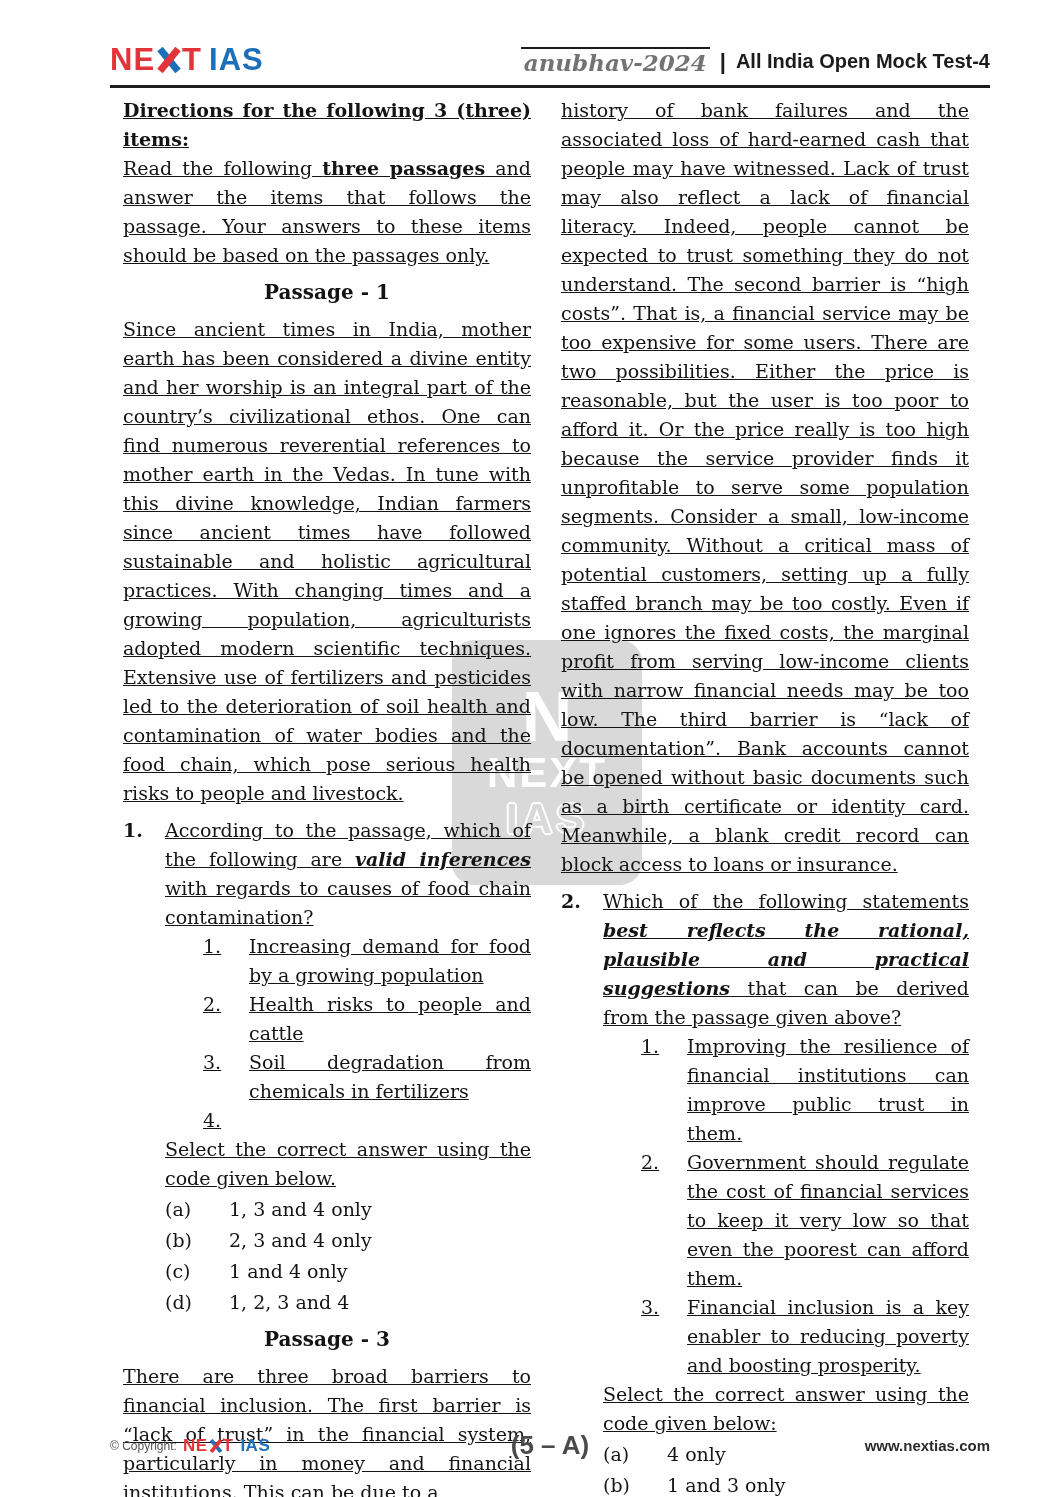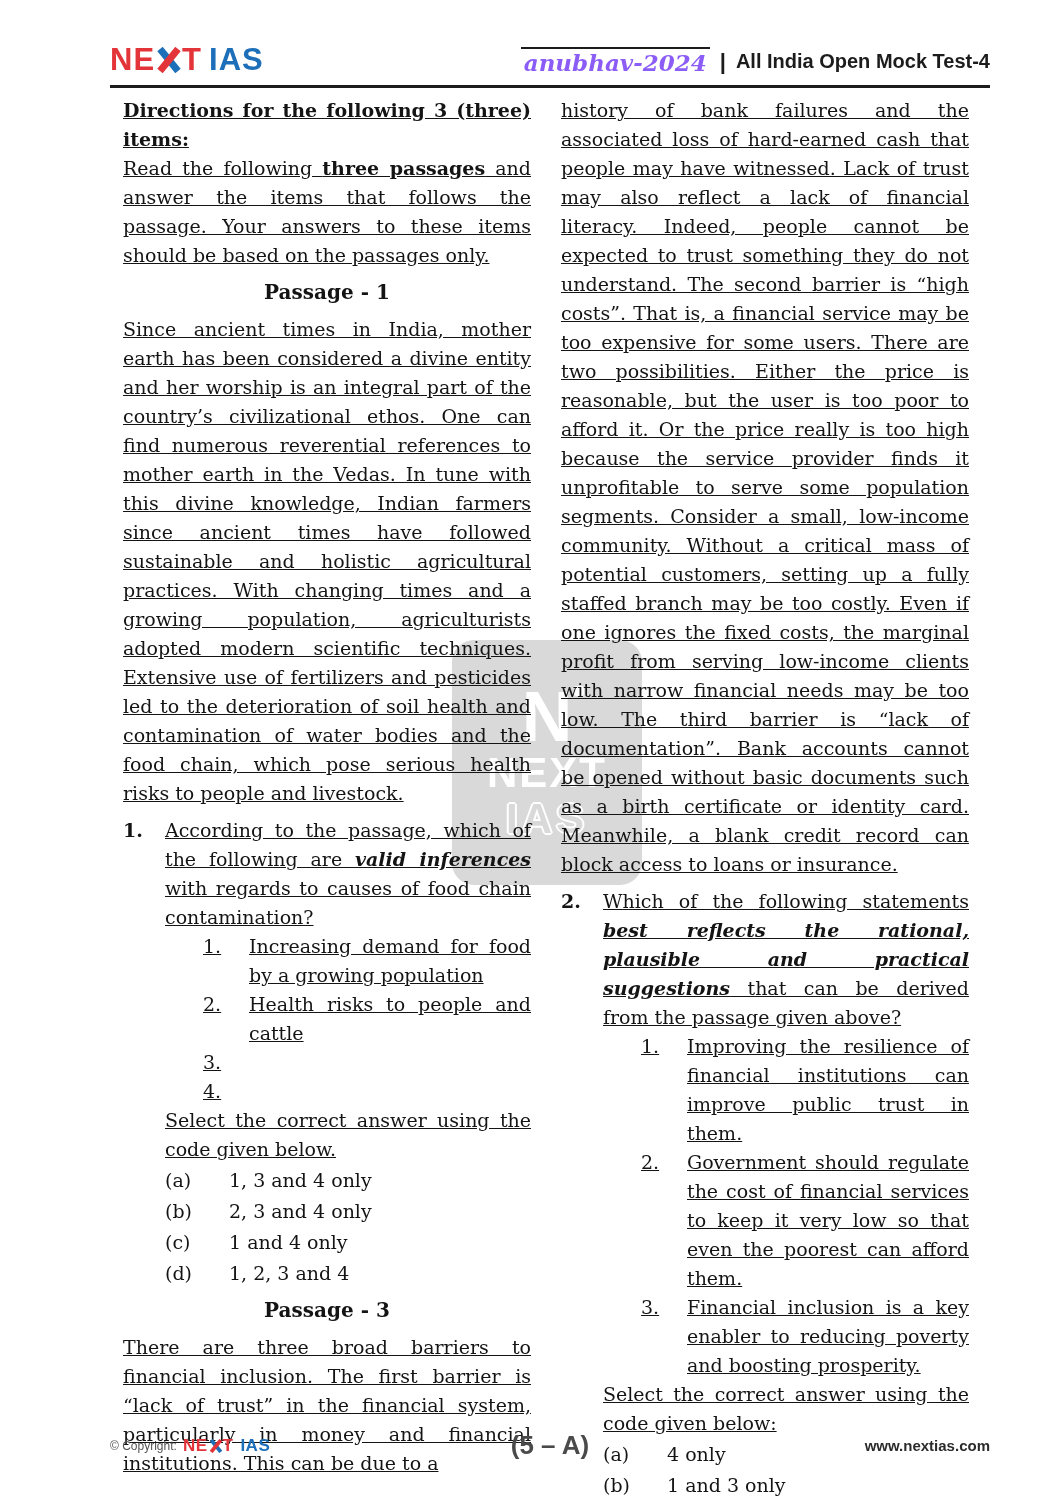--- a/index.html
+++ b/index.html
@@ -20,21 +20,21 @@
   .brand{display:inline-flex;align-items:flex-start;font-family:Liberation Sans, sans-serif;font-weight:900;}
   .brand-lg{font-size:31px;letter-spacing:1px;}
   .brand-lg svg{width:26px;height:26px;margin:0 0px -3px 1px;}
   .brand-sm{font-size:17px;letter-spacing:.5px;}
   .brand-sm svg{width:14px;height:14px;margin:0 0 -2px 1px;}
   .brand .red{color:#e23439;}
   .brand .blue{color:#1c6fb8;margin-left:7px;}
   .header-right{display:flex;align-items:center;gap:10px;padding-bottom:2px;}
   .series{
     font-family:"DejaVu Serif",serif;font-style:italic;font-weight:bold;
-    font-size:23px;color:#8b5cf6;
+    font-size:23px;color:#737373;
     border-top:2.5px solid #1c1c1c;padding:0 3px;
   }
   .hdr-sep{font-family:"Liberation Sans",sans-serif;font-weight:bold;font-size:22px;color:#1c1c1c;}
   .test-title{font-family:"Liberation Sans",sans-serif;font-weight:bold;font-size:20px;color:#1c1c1c;}
   
   .watermark{
     position:absolute;left:452px;top:640px;width:190px;height:245px;
     background:#d9d9d9;border-radius:22px;z-index:0;
     display:flex;flex-direction:column;align-items:center;justify-content:center;
     font-family:"Liberation Sans",sans-serif;font-weight:900;color:#ffffff;
@@ -124,20 +124,21 @@
         <div class="sub just">
           <div class="sub-num">1.</div>
           <div class="sub-text">Increasing demand for food by a growing population</div>
         </div>
         <div class="sub just">
           <div class="sub-num">2.</div>
           <div class="sub-text">Health risks to people and cattle</div>
         </div>
         <div class="sub just">
           <div class="sub-num">3.</div>
+          <div class="sub-text">Soil degradation from chemicals in fertilizers</div>
         </div>
         <div class="sub just">
           <div class="sub-num">4.</div>
         </div>
 
         <div class="select-line just">Select the correct answer using the code given below.</div>
 
         <div class="opt">
           <div class="opt-label">(a)</div>
           <div class="opt-text">1, 3 and 4 only</div>

